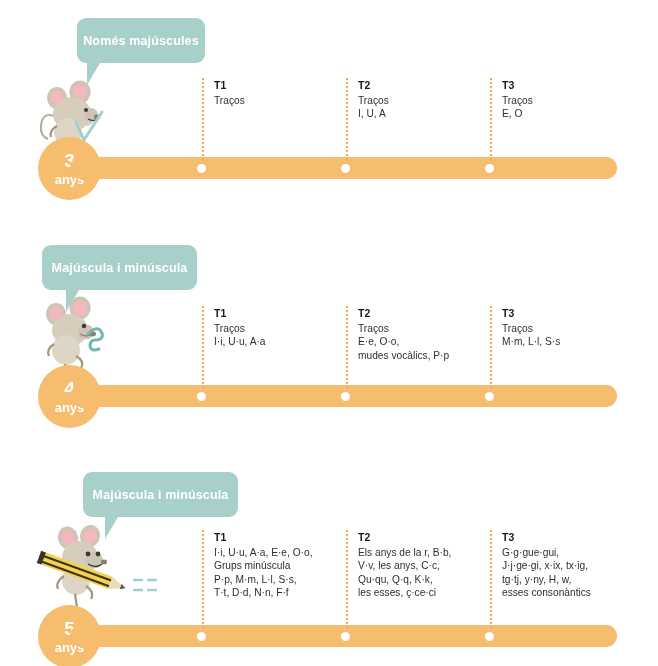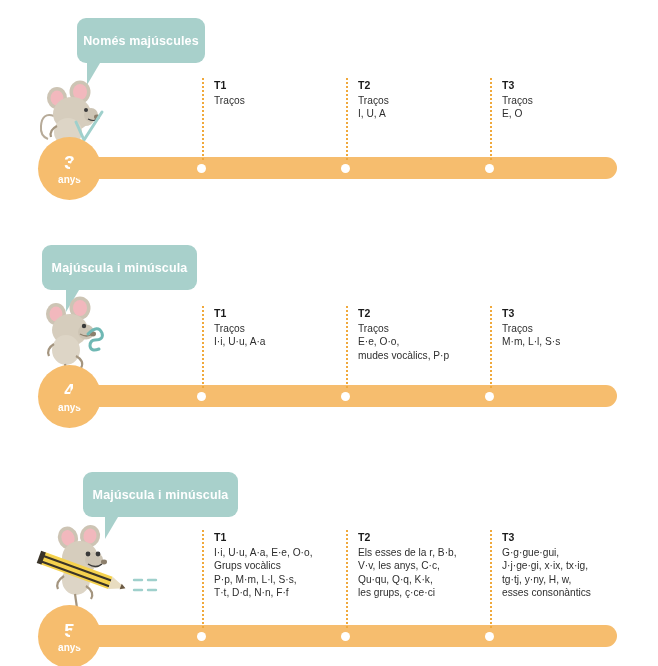--- a/index.html
+++ b/index.html
@@ -83,21 +83,21 @@
     align-items: center;
     justify-content: center;
     line-height: 1;
   }
   .age-num {
     font-size: 19px;
     font-weight: bold;
     margin-bottom: 3px;
   }
   .age-unit {
-    font-size: 10px;
+    font-size: 13px;
     font-weight: bold;
   }
 
   
   .sep {
     position: absolute;
     width: 2px;
     border-left: 2px dotted #f0a93c;
   }
 
@@ -294,30 +294,30 @@
       <span class="bar-dot" style="left:415px;"></span>
     </div>
 
     <div class="sep" style="left:202px; top:70px; height:98px;"></div>
     <div class="sep" style="left:346px; top:70px; height:98px;"></div>
     <div class="sep" style="left:490px; top:70px; height:98px;"></div>
 
     <div class="term" style="left:214px; top:71px;">
       <span class="term-title">T1</span>
       <span class="term-line">I·i, U·u, A·a, E·e, O·o,</span>
-      <span class="term-line">Grups vocàlics</span>
+      <span class="term-line">Grups minúscula</span>
       <span class="term-line">P·p, M·m, L·l, S·s,</span>
       <span class="term-line">T·t,  D·d, N·n, F·f</span>
     </div>
     <div class="term" style="left:358px; top:71px;">
       <span class="term-title">T2</span>
-      <span class="term-line">Els esses de la r, B·b,</span>
+      <span class="term-line">Els anys de la r, B·b,</span>
       <span class="term-line">V·v, les anys, C·c,</span>
       <span class="term-line">Qu·qu, Q·q, K·k,</span>
-      <span class="term-line">les grups, ç·ce·ci</span>
+      <span class="term-line">les esses, ç·ce·ci</span>
     </div>
     <div class="term" style="left:502px; top:71px;">
       <span class="term-title">T3</span>
       <span class="term-line">G·g·gue·gui,</span>
       <span class="term-line">J·j·ge·gi, x·ix, tx·ig,</span>
       <span class="term-line">tg·tj, y·ny, H, w,</span>
       <span class="term-line">esses consonàntics</span>
     </div>
   </div>
 

